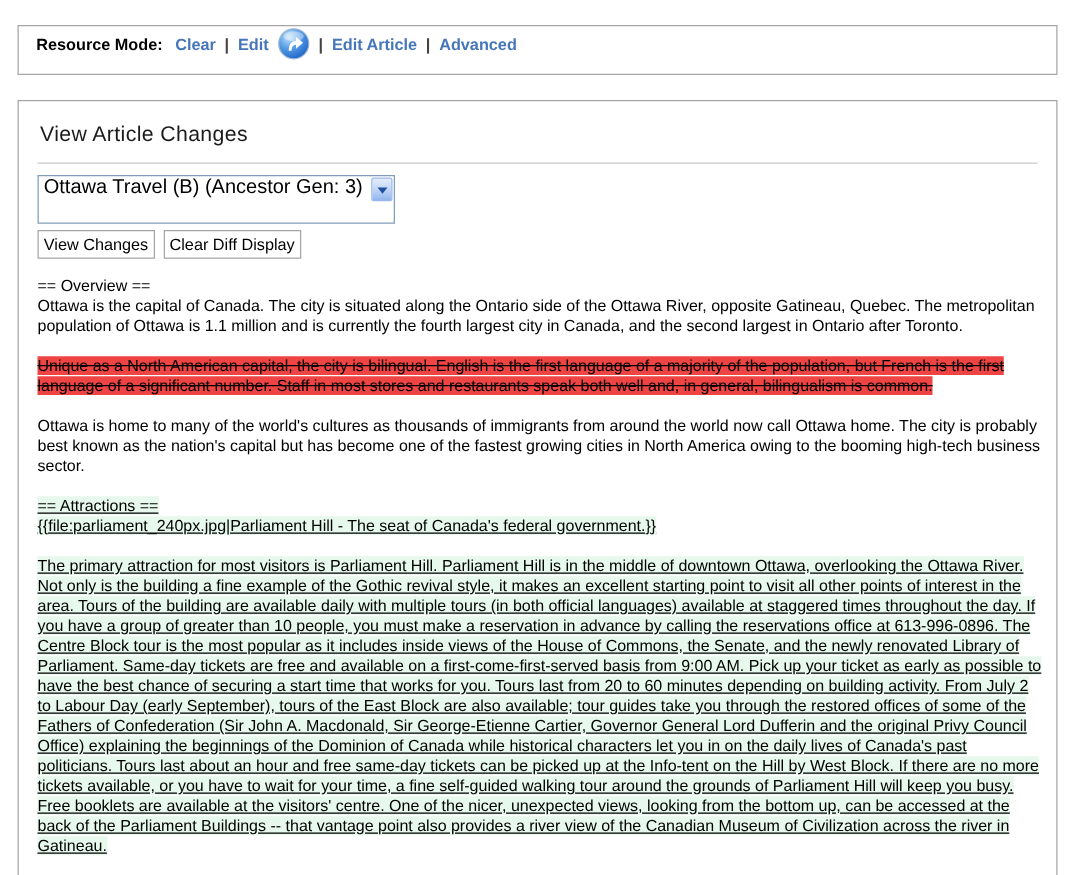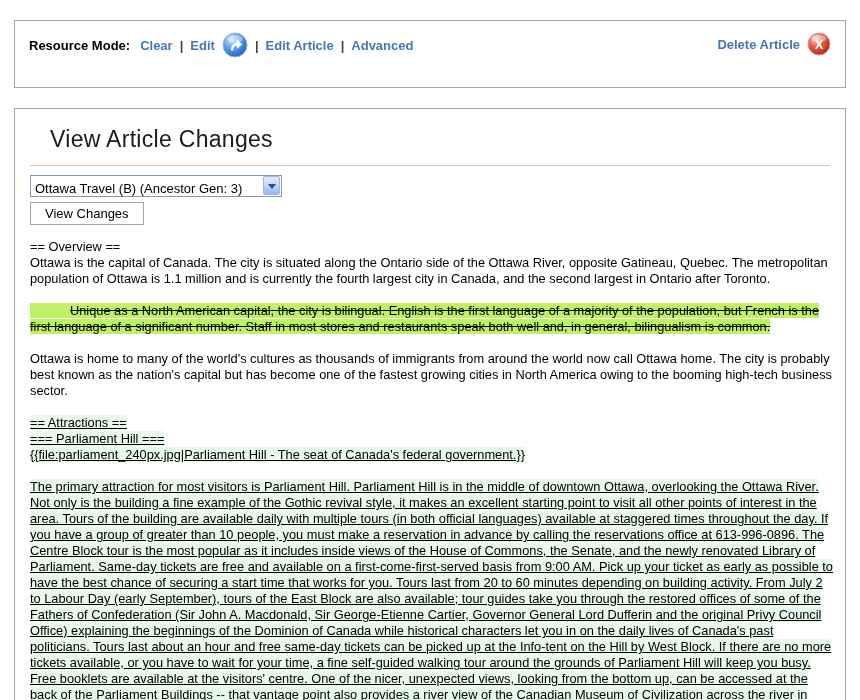--- a/index.html
+++ b/index.html
@@ -10,72 +10,72 @@
     overflow: hidden;
     font-family: "Liberation Sans", sans-serif;
     color: #000;
   }
   .box { margin: 0 14px; border: 1px solid #a6a6a6; background: #fff; }
 
   
   .toolbar {
     margin-top: 20px;
     padding: 11px 14px;
-    display: flex; align-items: flex-start; justify-content: space-between;
-    height: 68px;
+    display: flex; align-items: flex-end; justify-content: space-between;
+    height: 40px;
   }
   .toolbar-left, .toolbar-right { display: flex; align-items: center; gap: 7px; }
   .toolbar { font-size: 13px; font-weight: bold; }
   .mode-label { color: #000; margin-right: 3px; }
   .tlink { color: #4576b9; cursor: pointer; text-decoration: none; }
   .sep { color: #444; }
   .icon-btn { display: inline-flex; cursor: pointer; }
 
   
   .panel {
     margin-top: 20px;
     padding: 17px 15px 40px 15px;
     min-height: 1000px;
   }
   .page-title {
-    font-size: 23px; font-weight: normal; color: #1b1b1b;
-    margin: 0 0 12px 20px; letter-spacing: 0.3px;
+    font-size: 17px; font-weight: normal; color: #1b1b1b;
+    margin: 0 0 12px 2px; letter-spacing: 0.3px;
   }
   .rule { border: none; border-top: 1px solid #c9c9c9; margin: 0 0 9px 0; }
 
   
   .select {
-    display: inline-flex; align-items: flex-end;
+    display: inline-flex; align-items: flex-start;
     border: 1px solid #7f9db9; background: #fff;
-    height: 22px; min-width: 252px; font-size: 13px; cursor: default;
+    height: 39px; min-width: 252px; font-size: 16px; cursor: default;
   }
   .select-value { flex: 1; padding: 0 6px 0 4px; white-space: nowrap; }
   .select-btn {
     width: 17px; height: 19px; margin: 1px; border-radius: 2px;
     background: linear-gradient(180deg, #e3edfc 0%, #c6d9f8 45%, #94b6ee 100%);
     border: 1px solid #98b7ec;
     display: flex; align-items: center; justify-content: center; cursor: pointer;
   }
   .chev { width: 0; height: 0; border: 4px solid transparent; border-top: 5px solid #1f4f9f; margin-top: 5px; }
 
   .btn-row { margin-top: 5px; display: flex; gap: 7px; }
   .btn {
     font-family: inherit; font-size: 13px; color: #000;
     background: #fff; border: 1px solid #a5a5a5;
-    height: 23px; padding: 2px 14px; cursor: pointer;
+    height: 23px; padding: 2px 4px; cursor: pointer;
   }
 
   
   .diff {
     margin-top: 14px;
     width: 806px;
     font-size: 12.8px; line-height: 16px; color: #000;
   }
   .blank { height: 16px; }
-  .del { background: #bef264; text-decoration: line-through; padding-left: 40px; }
+  .del { background: #ef4444; text-decoration: line-through; }
   .add { background: #e7f8ec; text-decoration: underline; }
 </style>
 </head>
 <body>
 
 <div class="box toolbar">
   <div class="toolbar-left">
     <span class="mode-label">Resource Mode:</span>
     <a class="tlink">Clear</a>
     <span class="sep">|</span>
@@ -92,61 +92,44 @@
         <circle cx="13" cy="13" r="12" fill="url(#gblue)" stroke="#9ab4d6" stroke-width="1"></circle>
         <ellipse cx="13" cy="7" rx="8" ry="4" fill="#ffffff" opacity="0.40"></ellipse>
         <path d="M9 18.5 C9 13 11.5 10.8 14.8 10.7 L14.8 7.4 L20.4 12.2 L14.8 17 L14.8 13.7 C12.4 13.8 11.2 15.4 11.2 18.5 Z" fill="#ffffff"></path>
       </svg>
     </span>
     <span class="sep">|</span>
     <a class="tlink">Edit Article</a>
     <span class="sep">|</span>
     <a class="tlink">Advanced</a>
   </div>
-  <div class="toolbar-right">
-    <a class="tlink">Delete Article</a>
-    <span class="icon-btn">
-      <svg width="24" height="24" viewBox="0 0 24 24">
-        <defs>
-          <radialGradient id="gred" cx="35%" cy="28%" r="80%">
-            <stop offset="0%" stop-color="#fbd3ca"></stop>
-            <stop offset="45%" stop-color="#e65c49"></stop>
-            <stop offset="100%" stop-color="#b51d0b"></stop>
-          </radialGradient>
-        </defs>
-        <circle cx="12" cy="12" r="11" fill="url(#gred)" stroke="#cf9f97" stroke-width="1"></circle>
-        <ellipse cx="12" cy="6.5" rx="7.5" ry="3.5" fill="#ffffff" opacity="0.40"></ellipse>
-        <text x="12" y="17" text-anchor="middle" font-size="13" font-weight="bold" fill="#ffffff" font-family="Liberation Sans, sans-serif">X</text>
-      </svg>
-    </span>
-  </div>
 </div>
 
 <div class="box panel">
   <h1 class="page-title">View Article Changes</h1>
   <hr class="rule">
 
   <div class="select">
     <span class="select-value">Ottawa Travel (B) (Ancestor Gen: 3)</span>
     <span class="select-btn">
       <span class="chev"></span>
     </span>
   </div>
 
   <div class="btn-row">
     <button class="btn">View Changes</button>
+    <button class="btn">Clear Diff Display</button>
   </div>
 
   <div class="diff">
     <div>== Overview ==</div>
     <div>Ottawa is the capital of Canada. The city is situated along the Ontario side of the Ottawa River, opposite Gatineau, Quebec. The metropolitan population of Ottawa is 1.1 million and is currently the fourth largest city in Canada, and the second largest in Ontario after Toronto.</div>
     <div class="blank"></div>
     <div><span class="del">Unique as a North American capital, the city is bilingual. English is the first language of a majority of the population, but French is the first language of a significant number. Staff in most stores and restaurants speak both well and, in general, bilingualism is common.</span></div>
     <div class="blank"></div>
     <div>Ottawa is home to many of the world's cultures as thousands of immigrants from around the world now call Ottawa home. The city is probably best known as the nation's capital but has become one of the fastest growing cities in North America owing to the booming high-tech business sector.</div>
     <div class="blank"></div>
     <div><span class="add">== Attractions ==</span></div>
-    <div><span class="add">=== Parliament Hill ===</span></div>
     <div><span class="add">{{file:parliament_240px.jpg|Parliament Hill - The seat of Canada's federal government.}}</span></div>
     <div class="blank"></div>
     <div><span class="add">The primary attraction for most visitors is Parliament Hill. Parliament Hill is in the middle of downtown Ottawa, overlooking the Ottawa River. Not only is the building a fine example of the Gothic revival style, it makes an excellent starting point to visit all other points of interest in the area. Tours of the building are available daily with multiple tours (in both official languages) available at staggered times throughout the day. If you have a group of greater than 10 people, you must make a reservation in advance by calling the reservations office at 613-996-0896. The Centre Block tour is the most popular as it includes inside views of the House of Commons, the Senate, and the newly renovated Library of Parliament. Same-day tickets are free and available on a first-come-first-served basis from 9:00 AM. Pick up your ticket as early as possible to have the best chance of securing a start time that works for you. Tours last from 20 to 60 minutes depending on building activity. From July 2 to Labour Day (early September), tours of the East Block are also available; tour guides take you through the restored offices of some of the Fathers of Confederation (Sir John A. Macdonald, Sir George-Etienne Cartier, Governor General Lord Dufferin and the original Privy Council Office) explaining the beginnings of the Dominion of Canada while historical characters let you in on the daily lives of Canada's past politicians. Tours last about an hour and free same-day tickets can be picked up at the Info-tent on the Hill by West Block. If there are no more tickets available, or you have to wait for your time, a fine self-guided walking tour around the grounds of Parliament Hill will keep you busy. Free booklets are available at the visitors' centre. One of the nicer, unexpected views, looking from the bottom up, can be accessed at the back of the Parliament Buildings -- that vantage point also provides a river view of the Canadian Museum of Civilization across the river in Gatineau.</span></div>
   </div>
 </div>
 
 </body></html>

